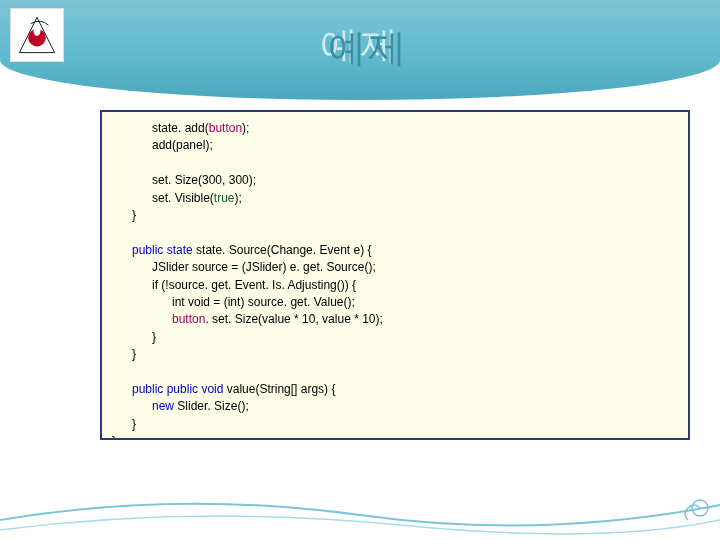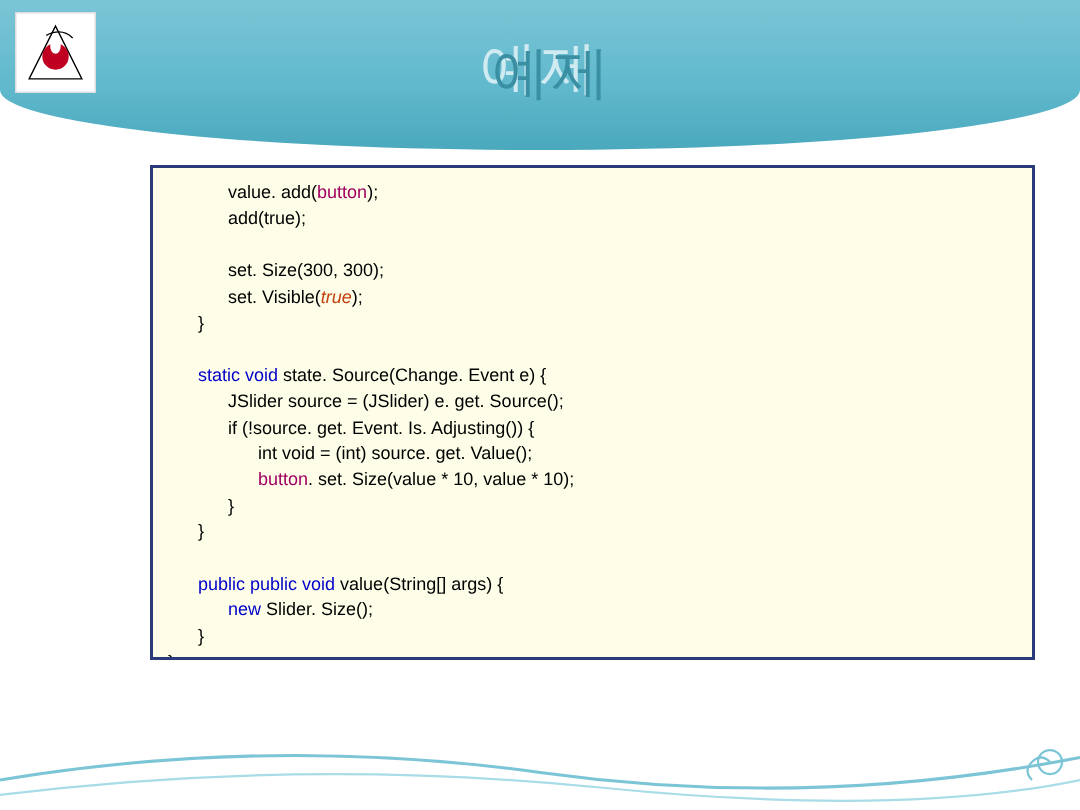--- a/index.html
+++ b/index.html
@@ -71,49 +71,49 @@
     padding: 8px 10px;
     font-family: Arial, sans-serif;
     font-size: 12px;
     line-height: 1.45;
     color: #000;
     white-space: pre;
     overflow: hidden;
   }
   .kw-field { color: #a00060; }
   .kw-blue  { color: #0000c8; }
-  .kw-truev { color: #c2410c; font-style: italic; }
+  .kw-truev { color: #14532d; }
 </style>
 </head>
 <body>
 
 <div class="header-band"></div>
 
 <div class="logo">
   <svg viewBox="0 0 50 50" width="44" height="44">
     <path d="M5 45 L25 5 L45 45 Z" fill="none" stroke="#000" stroke-width="1"></path>
     <circle cx="25" cy="28" r="10" fill="#c00020"></circle>
     <ellipse cx="25" cy="20" rx="4" ry="6" fill="#fff"></ellipse>
     <path d="M18 12 Q30 6 38 14" fill="none" stroke="#000" stroke-width="1"></path>
   </svg>
 </div>
 
 <div class="title">
   <span class="layer1">예제</span>
   <span class="layer2">예제</span>
 </div>
 
-<div class="code-box"><span>            value. add(</span><span class="kw-field">button</span><span>);</span>
-<span>            add(true);</span>
+<div class="code-box"><span>            state. add(</span><span class="kw-field">button</span><span>);</span>
+<span>            add(panel);</span>
 <span></span>
 <span>            set. Size(300, 300);</span>
 <span>            set. Visible(</span><span class="kw-truev">true</span><span>);</span>
 <span>      }</span>
 <span></span>
-<span class="kw-blue">      static void </span><span>state. Source(Change. Event e) {</span>
+<span class="kw-blue">      public state </span><span>state. Source(Change. Event e) {</span>
 <span>            JSlider source = (JSlider) e. get. Source();</span>
 <span>            if (!source. get. Event. Is. Adjusting()) {</span>
 <span>                  int void = (int) source. get. Value();</span>
 <span>                  </span><span class="kw-field">button</span><span>. set. Size(value * 10, value * 10);</span>
 <span>            }</span>
 <span>      }</span>
 <span></span>
 <span class="kw-blue">      public public void </span><span>value(String[] args) {</span>
 <span class="kw-blue">            new </span><span>Slider. Size();</span>
 <span>      }</span>

